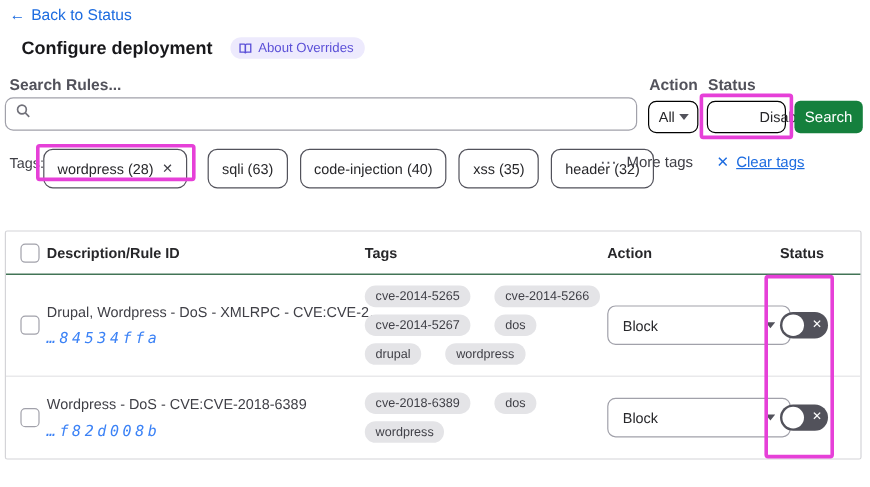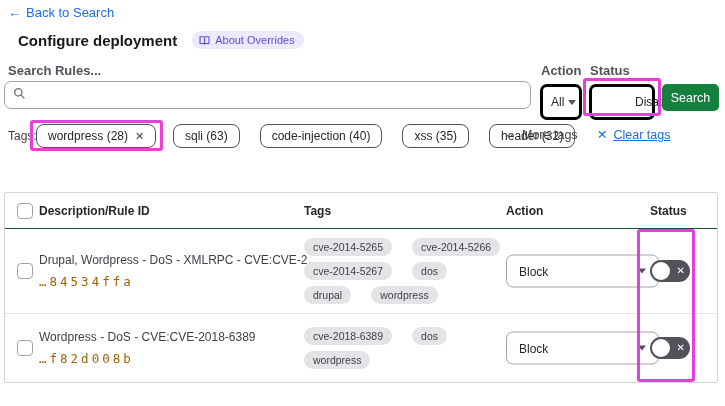--- a/index.html
+++ b/index.html
@@ -15,45 +15,45 @@
   .badge { display:inline-flex; align-items:center; gap:5px; background:#edeafd; color:#5b50d7;
            font-size:11px; padding:3px 9px 3px 7px; border-radius:10px; cursor:pointer; }
   .badge svg { display:block; }
 
   
   .field-label { position:absolute; font-size:13px; color:#52525b;font-weight:bold; }
   .search-wrap { position:absolute; left:4px; top:81px; width:527px; height:28px;
                  border:1px solid #a1a1aa; border-radius:7px; background:#fff;
                  display:flex; align-items:center; padding:0 8px; gap:6px; }
   .search-wrap input { border:none; outline:none; flex:1; font-size:12px; font-family:"Liberation Sans",sans-serif; }
-  .dropdown { position:absolute; top:84px; height:36px; border:3px solid #000000; border-radius:7px;
+  .dropdown { position:absolute; top:84px; height:27px; border:1px solid #000000; border-radius:7px;
               background:#fff; display:flex; align-items:center; justify-content:space-between;
               padding:0 8px; font-size:12px; color:#27272a; cursor:pointer; }
   .dd-all { left:540px; width:42px; }
   .dd-status { left:589px; width:66px;padding-left:43px; }
   .caret { width:0; height:0; border-left:4px solid transparent; border-right:4px solid transparent;
            border-top:5px solid #52525b; margin-left:4px; flex:none; }
   .search-btn { position:absolute; left:662px; top:84px; width:57px; height:27px; background:#15803d;
                 color:#fff; border:none; border-radius:5px; font-size:12.5px; cursor:pointer;
                 font-family:"Liberation Sans",sans-serif; }
 
   
   .hl-box { position:absolute; border:3px solid #e640d8; border-radius:3px; pointer-events:none; z-index:6; }
   .hl-status-dd { left:583px; top:78px; width:78px; height:38px; }
   .hl-wp-chip { left:30px; top:120px; width:133px; height:31px; }
   .hl-status-col { left:637px; top:229px; width:58px; height:153px; }
 
   
   .tags-label { position:absolute; left:8px; top:129px; font-size:12px; color:#3f3f46; }
-  .chip { height:24px; display:inline-flex; align-items:center; gap:7px; padding:0 11px;
+  .chip { height:33px; display:inline-flex; align-items:center; gap:7px; padding:0 11px;
           border:1px solid #52525b; border-radius:8px; background:#fff; font-size:12px;
           color:#27272a; cursor:pointer; white-space:nowrap; }
   .chip-selected { position:absolute; left:36px; top:124px; }
   .chip-x { font-size:11px; color:#3f3f46; }
-  .chips-row { position:absolute; left:173px; top:124px; display:flex; gap:20px; }
+  .chips-row { position:absolute; left:173px; top:124px; display:flex; gap:10px; }
   .more-tags { position:absolute; left:500px; top:127px; display:flex; align-items:center; gap:7px;
                font-size:12.5px; color:#3f3f46; cursor:pointer; }
   .more-dots { font-size:14px; letter-spacing:1px; color:#52525b; }
   .clear-tags { position:absolute; left:597px; top:127px; display:flex; align-items:center; gap:6px;
                 font-size:12.5px; color:#1d6ce0; cursor:pointer; }
   .clear-tags .lbl { text-decoration:underline; }
 
   
   .table { position:absolute; left:4px; top:192px; width:714px; height:191px;
            border:1px solid #d4d4d8; border-radius:2px; background:#fff; }
@@ -64,40 +64,40 @@
   .vcenter { position:absolute; top:50%; transform:translateY(-50%); }
   .cb { left:12px; width:16px; height:16px; border:1.5px solid #a1a1aa; border-radius:4px;
         background:#fff; cursor:pointer; }
   .col-desc { left:34px; }
   .col-tags { left:299px; width:200px; }
   .col-action { left:501px; }
   .col-status { left:645px; }
   .th { font-size:12px; font-weight:700; color:#27272a; }
   .desc-line { font-size:12px; color:#3f3f46; }
   .rule-id { font-family:"DejaVu Sans Mono","Liberation Mono",monospace; font-size:12.5px;
-             letter-spacing:3px; color:#a16207; margin-top:7px; }
+             letter-spacing:3px; color:#3b82f6; margin-top:7px;font-style:italic; }
   .pillbox { display:flex; flex-wrap:wrap; gap:6px 20px; }
   .pill { background:#e4e4e7; color:#3f3f46; font-size:10.5px; padding:3px 9px; border-radius:10px;
           white-space:nowrap; }
   .select { width:153px; height:33px; border:1px solid #a1a1aa; border-radius:7px; background:#fff;
             display:flex; align-items:center; justify-content:space-between; padding:0 12px;
             font-size:12px; color:#27272a; cursor:pointer; }
   .toggle { width:40px; height:22px; background:#52525b; border-radius:11px; position:relative; cursor:pointer; }
   .knob { position:absolute; left:2px; top:2px; width:18px; height:18px; background:#fff; border-radius:50%; }
   .toggle-x { position:absolute; right:5px; top:50%; transform:translateY(-50%); color:#fff;
               font-size:10px; line-height:1; }
 </style>
 </head>
 <body>
 
 <div class="page">
 
   <a class="back-link">
     <span>←</span>
-    <span>Back to Search</span>
+    <span>Back to Status</span>
   </a>
 
   <div class="title-row">
     <span class="page-title">Configure deployment</span>
     <span class="badge">
       <span>
         <svg width="11" height="11" viewBox="0 0 16 16" fill="none" stroke="#5b50d7" stroke-width="1.6">
           <path d="M1.5 2.5h5a1.7 1.7 0 0 1 1.5 1.5v9.5a1.7 1.7 0 0 0-1.5-1.2h-5z"></path>
           <path d="M14.5 2.5h-5A1.7 1.7 0 0 0 8 4v9.5a1.7 1.7 0 0 1 1.5-1.2h5z"></path>
         </svg>

